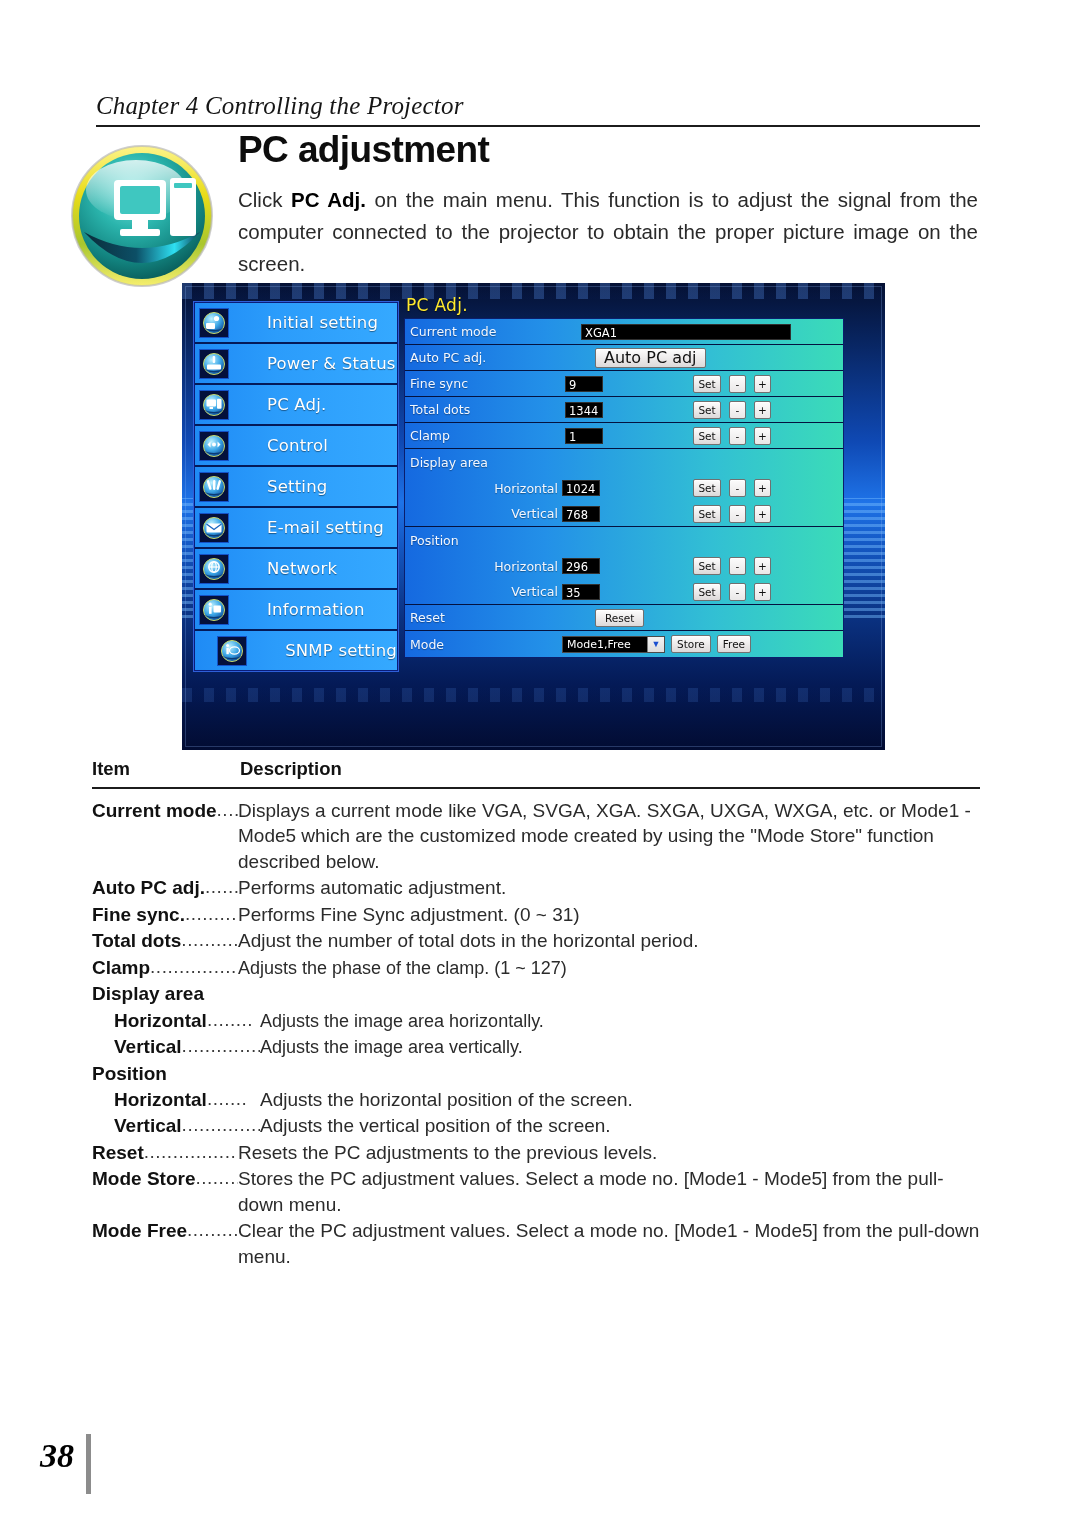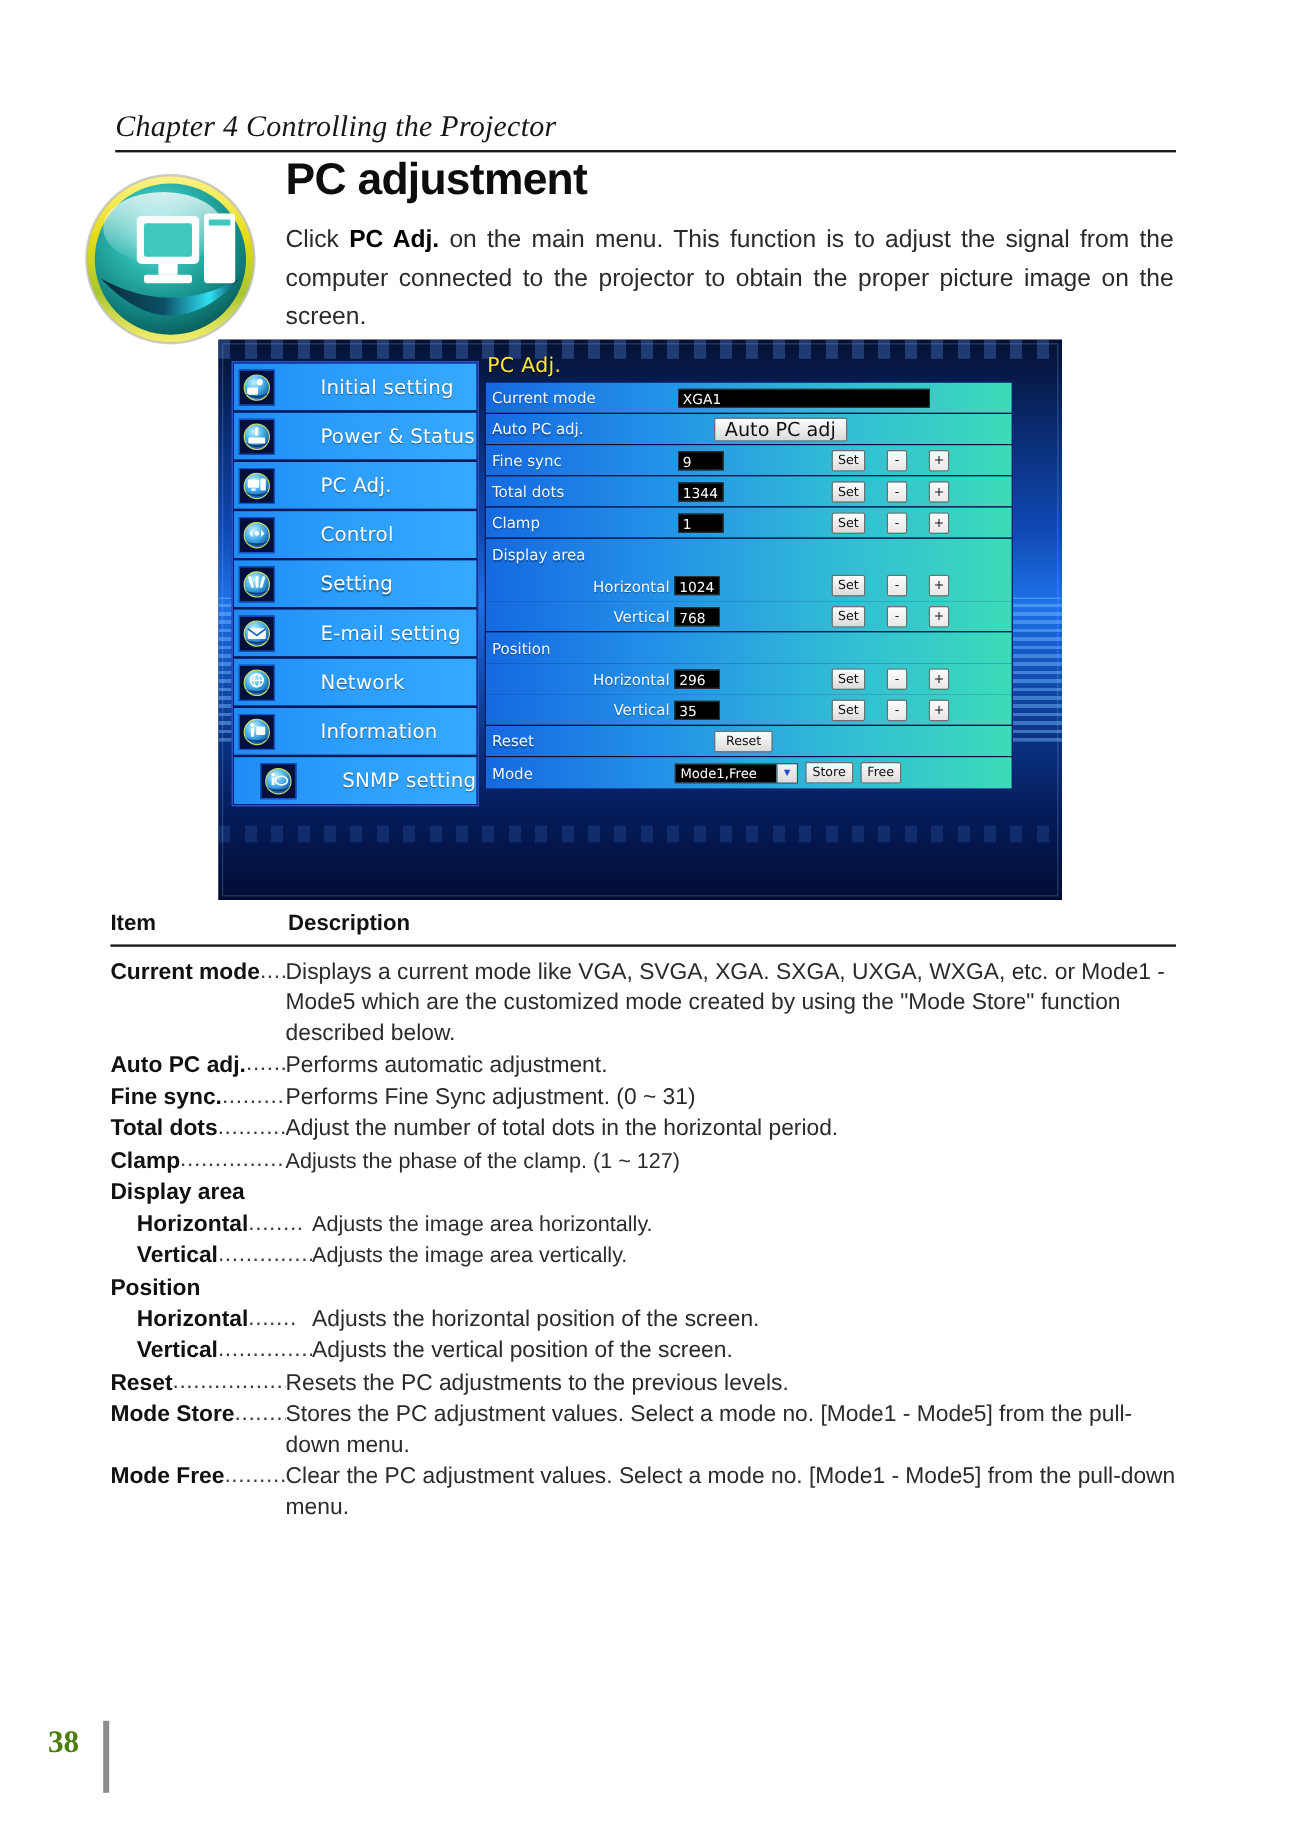--- a/index.html
+++ b/index.html
@@ -237,21 +237,21 @@
   .btn-reset-in {
     position: absolute;
     left: 190px;
     padding: 1px 9px;
   }
   .ctlgrp {
     position: absolute;
     left: 288px;
     display: flex;
     align-items: center;
-    gap: 18px;
+    gap: 8px;
   }
   .btn-set { width: 26px; text-align: center; padding: 1px 0; }
   .btn-sq  { width: 15px; text-align: center; padding: 1px 0;
              background: linear-gradient(180deg,#fcfcfc 0%, #e9e7e7 100%); }
 
   .mode-wrap {
     position: absolute;
     left: 157px;
     display: flex;
     align-items: center;
@@ -351,23 +351,24 @@
     margin-bottom: 1px;
   }
   .drow.sub .termcell { padding-left: 22px; }
 
   
   .pagenum {
     position: absolute;
     left: 40px;
     top: 1437px;
     font-family: "Liberation Serif", serif;
+    font-style: italic;
     font-weight: bold;
-    font-size: 26px;
-    color: #4d7c0f;
+    font-size: 34px;
+    color: #000000;
   }
   .foot-bar {
     position: absolute;
     left: 86px;
     top: 1434px;
     width: 5px;
     height: 60px;
     background: #8c8c8c;
   }
 </style>
@@ -560,21 +561,21 @@
     </div>
   </div>
 
   <div class="panel">
     <div class="panel-title">PC Adj.</div>
 
     <div class="panel-table">
 
       <div class="prow">
         <span class="plabel">Current mode</span>
-        <span class="pfield w-wide" style="left:160px">XGA1</span>
+        <span class="pfield w-wide" style="left:176px">XGA1</span>
       </div>
 
       <div class="prow">
         <span class="plabel">Auto PC adj.</span>
         <span class="btn btn-auto">Auto PC adj</span>
       </div>
 
       <div class="prow">
         <span class="plabel">Fine sync</span>
         <span class="pfield w-num" style="left:160px">9</span>

